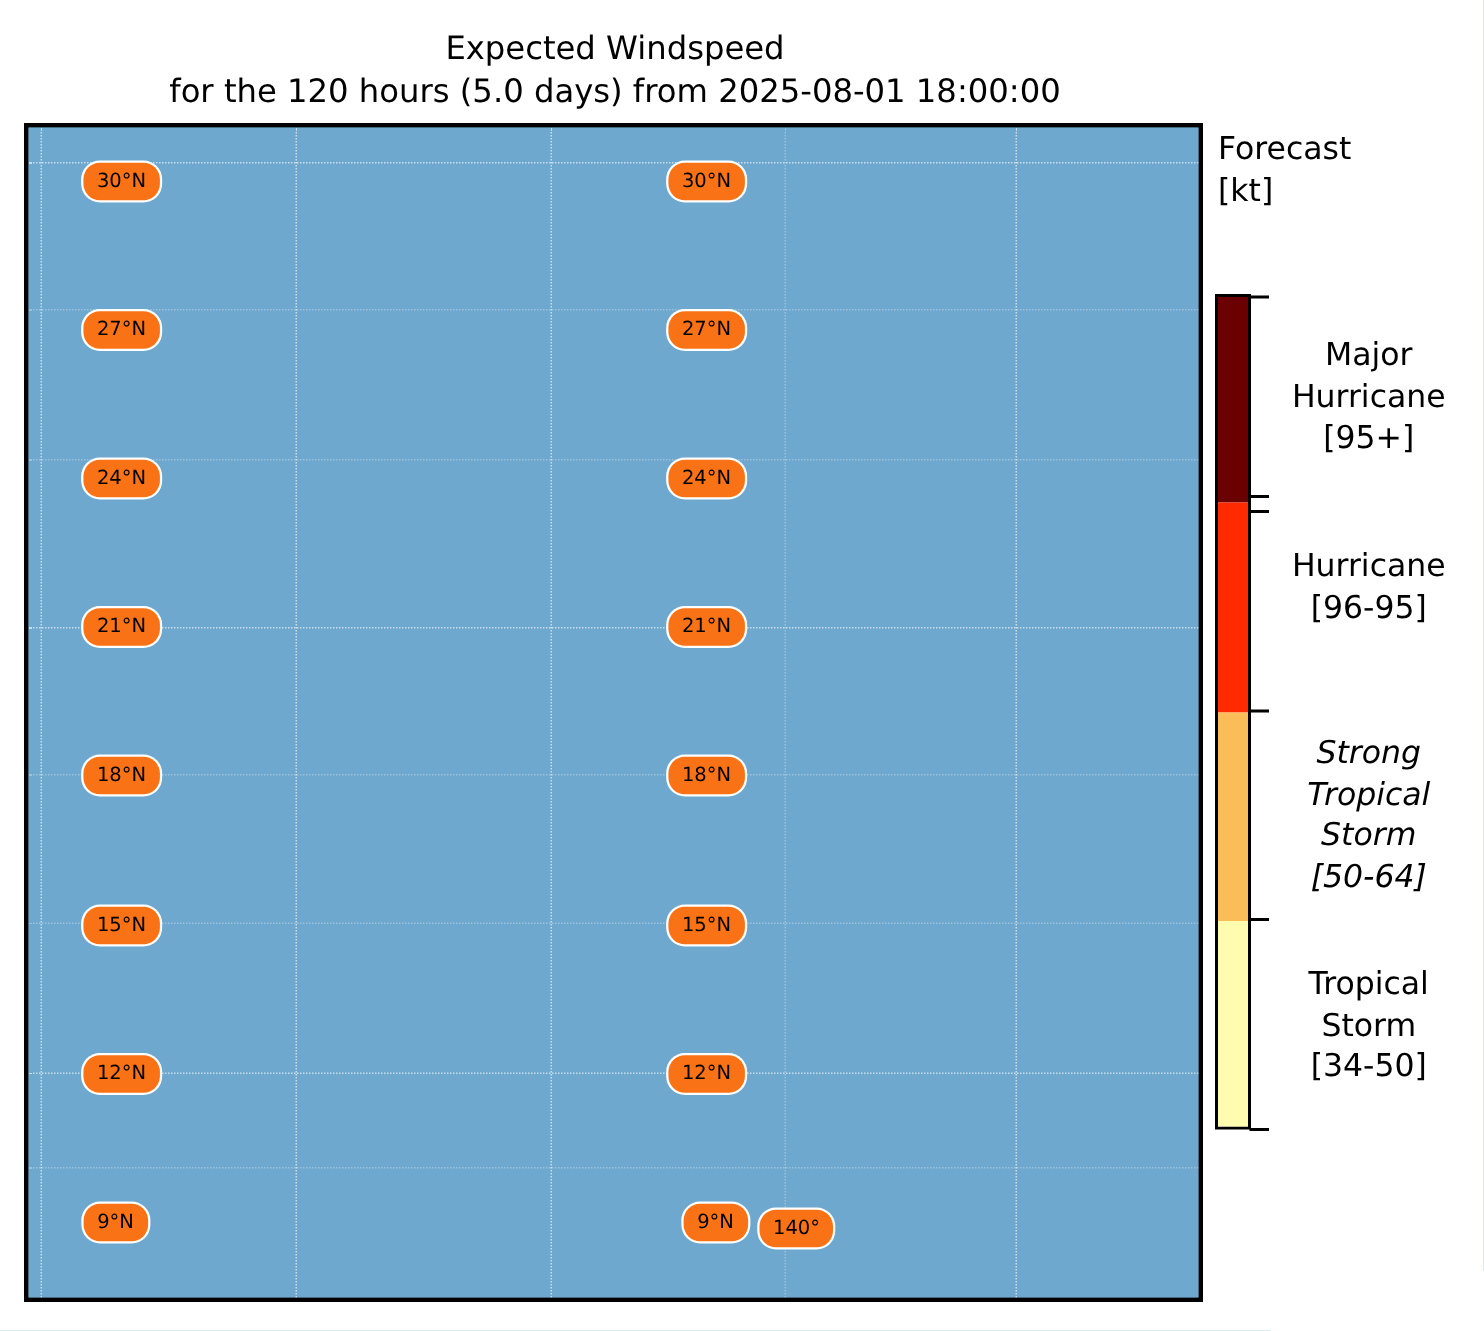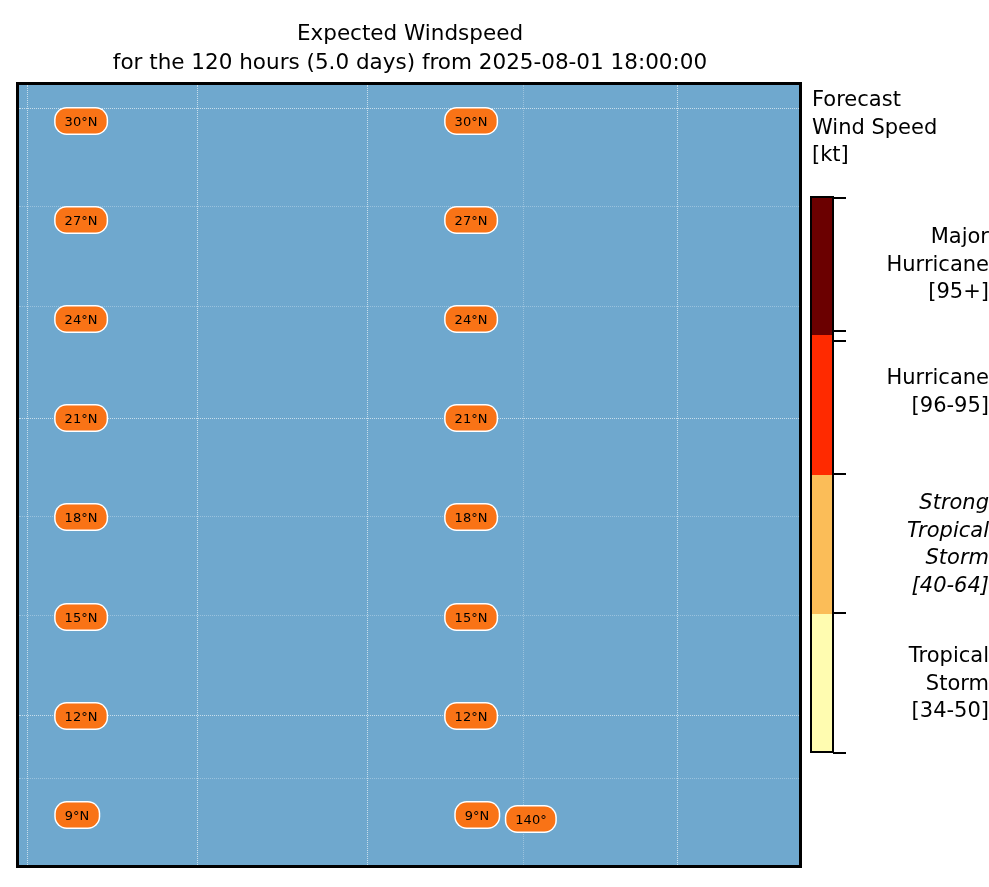--- a/index.html
+++ b/index.html
@@ -115,21 +115,21 @@
   .cb-cat-label {
     position: absolute;
     left: 836px;
     width: 153px;
     text-align: center;
     font-size: 21px;
     line-height: 1.32;
     color: #000000;
     transform: translateY(-50%);
   }
-  .cb-cat-label .line { display: block; white-space: pre; text-align: right; }
+  .cb-cat-label .line { display: block; white-space: pre; }
 </style>
 </head>
 <body>
 
 <div id="figure-title">
   <span class="line">Expected Windspeed</span>
   <span class="line">for the 120 hours (5.0 days) from 2025-08-01 18:00:00</span>
 </div>
 
 <div id="map-panel">
@@ -166,21 +166,20 @@
   <div class="geo-label" style="left:452px; top:432px;">18°N</div>
   <div class="geo-label" style="left:452px; top:532px;">15°N</div>
   <div class="geo-label" style="left:452px; top:631px;">12°N</div>
   <div class="geo-label" style="left:458px; top:730px;">9°N</div>
 
   <div class="geo-label" style="left:512px; top:734px;">140°</div>
 </div>
 
 <div id="colorbar-title">
   <span class="line">Forecast</span>
-  <span class="line">Wind Speed</span>
   <span class="line">[kt]</span>
 </div>
 
 <div id="colorbar-wrap">
   <div class="cb-seg" style="top:0px; height:137px; background:#6B0000;"></div>
   <div class="cb-seg" style="top:137px; height:140px; background:#FF2A00;"></div>
   <div class="cb-seg" style="top:277px; height:139px; background:#FBBD58;"></div>
   <div class="cb-seg" style="top:416px; height:141px; background:#FFFCB0;"></div>
 </div>
 
@@ -199,20 +198,20 @@
 
 <div class="cb-cat-label" style="top:392px;">
   <span class="line">Hurricane</span>
   <span class="line">[96-95]</span>
 </div>
 
 <div class="cb-cat-label" style="top:544px;font-style:italic;">
   <span class="line">Strong</span>
   <span class="line">Tropical</span>
   <span class="line">Storm</span>
-  <span class="line">[40-64]</span>
+  <span class="line">[50-64]</span>
 </div>
 
 <div class="cb-cat-label" style="top:684px;">
   <span class="line">Tropical</span>
   <span class="line">Storm</span>
   <span class="line">[34-50]</span>
 </div>
 
 </body></html>

